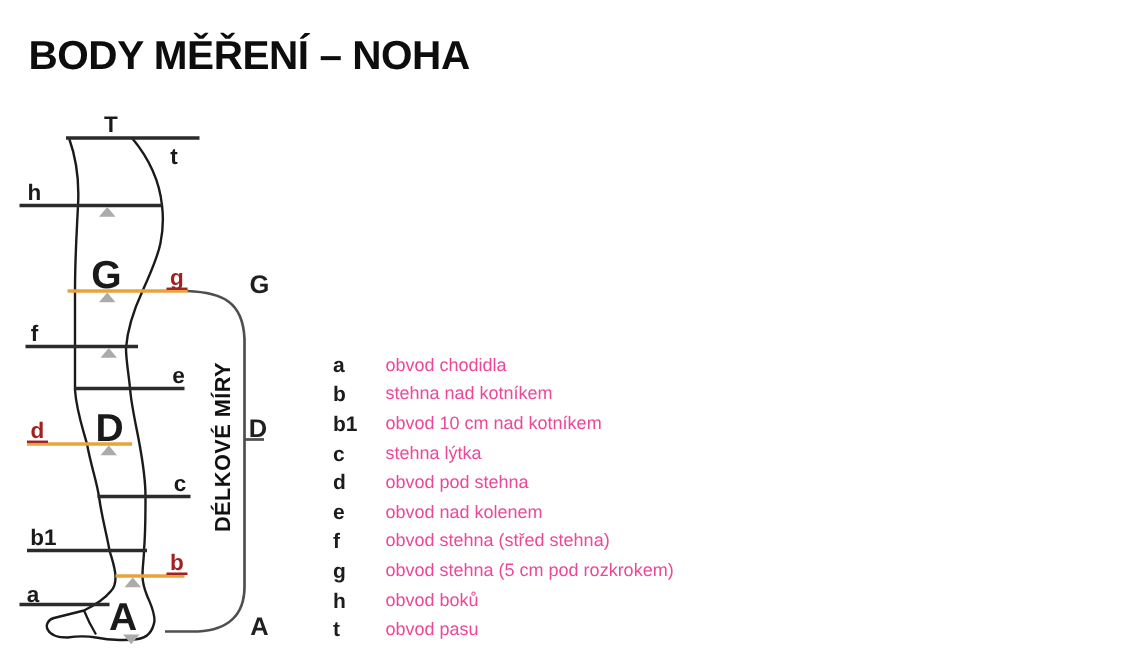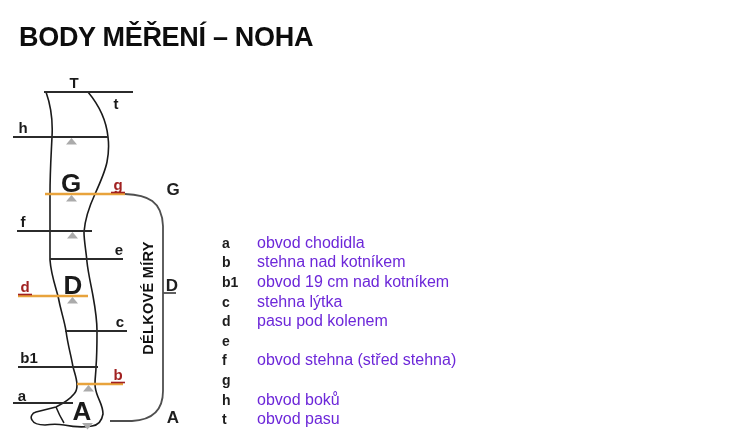--- a/index.html
+++ b/index.html
@@ -18,21 +18,21 @@
   .lbl-red{font-weight:bold;fill:#A12121;font-size:15px;}
   .lbl-bracket{font-weight:bold;fill:#1f1f1f;font-size:17px;}
   .bracket-caption{font-weight:bold;fill:#111;font-size:14.5px;letter-spacing:0.3px;}
   .legend{
     position:absolute;left:222px;top:233px;
   }
   .legend-row{display:flex;height:19.6px;align-items:center;}
   .legend-key{
     width:35px;flex:0 0 35px;font-weight:bold;font-size:14px;color:#1c1c1c;
   }
-  .legend-text{font-size:16px;color:#6d28d9;white-space:nowrap;}
+  .legend-text{font-size:12px;color:#ec4899;white-space:nowrap;}
 </style>
 </head>
 <body>
 
 <div class="stage">
 
   <div class="title">BODY MĚŘENÍ – NOHA</div>
 
   <svg width="210" height="441" viewBox="0 0 210 441" style="position:absolute;left:0;top:0;">
 
@@ -117,39 +117,41 @@
     <div class="legend-row">
       <span class="legend-key">a</span>
       <span class="legend-text">obvod chodidla</span>
     </div>
     <div class="legend-row">
       <span class="legend-key">b</span>
       <span class="legend-text">stehna nad kotníkem</span>
     </div>
     <div class="legend-row">
       <span class="legend-key">b1</span>
-      <span class="legend-text">obvod 19 cm nad kotníkem</span>
+      <span class="legend-text">obvod 10 cm nad kotníkem</span>
     </div>
     <div class="legend-row">
       <span class="legend-key">c</span>
       <span class="legend-text">stehna lýtka</span>
     </div>
     <div class="legend-row">
       <span class="legend-key">d</span>
-      <span class="legend-text">pasu pod kolenem</span>
+      <span class="legend-text">obvod pod stehna</span>
     </div>
     <div class="legend-row">
       <span class="legend-key">e</span>
+      <span class="legend-text">obvod nad kolenem</span>
     </div>
     <div class="legend-row">
       <span class="legend-key">f</span>
       <span class="legend-text">obvod stehna (střed stehna)</span>
     </div>
     <div class="legend-row">
       <span class="legend-key">g</span>
+      <span class="legend-text">obvod stehna (5 cm pod rozkrokem)</span>
     </div>
     <div class="legend-row">
       <span class="legend-key">h</span>
       <span class="legend-text">obvod boků</span>
     </div>
     <div class="legend-row">
       <span class="legend-key">t</span>
       <span class="legend-text">obvod pasu</span>
     </div>
   </div>

